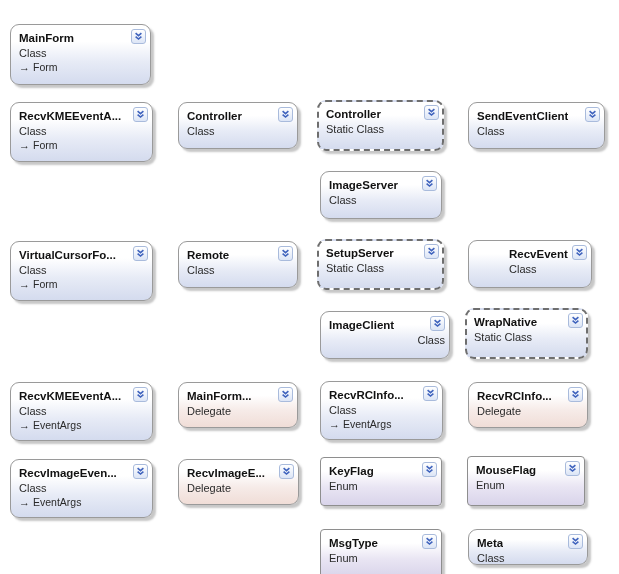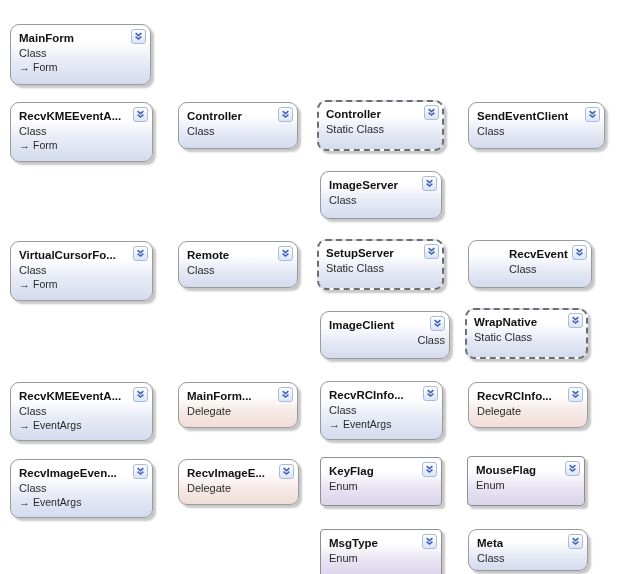--- a/index.html
+++ b/index.html
@@ -349,21 +349,21 @@
         <span class="title">MsgType</span>
         <span class="expand">
           <svg width="9" height="9" viewBox="0 0 9 9">
             <path d="M1.6 1.2 L4.5 3.6 L7.4 1.2" fill="none" stroke="#3f63bd" stroke-width="1.6"></path>
             <path d="M1.6 4.6 L4.5 7.0 L7.4 4.6" fill="none" stroke="#3f63bd" stroke-width="1.6"></path>
           </svg>
         </span>
       </div>
       <div class="kind">Enum</div>
     </div>
-    <div class="node class" style="left: 468px; top: 513px; width: 120px; height: 42px;">
+    <div class="node class" style="left: 468px; top: 513px; width: 120px; height: 36px;">
       <div class="hdr">
         <span class="title">Meta</span>
         <span class="expand">
           <svg width="9" height="9" viewBox="0 0 9 9">
             <path d="M1.6 1.2 L4.5 3.6 L7.4 1.2" fill="none" stroke="#3f63bd" stroke-width="1.6"></path>
             <path d="M1.6 4.6 L4.5 7.0 L7.4 4.6" fill="none" stroke="#3f63bd" stroke-width="1.6"></path>
           </svg>
         </span>
       </div>
       <div class="kind">Class</div>

